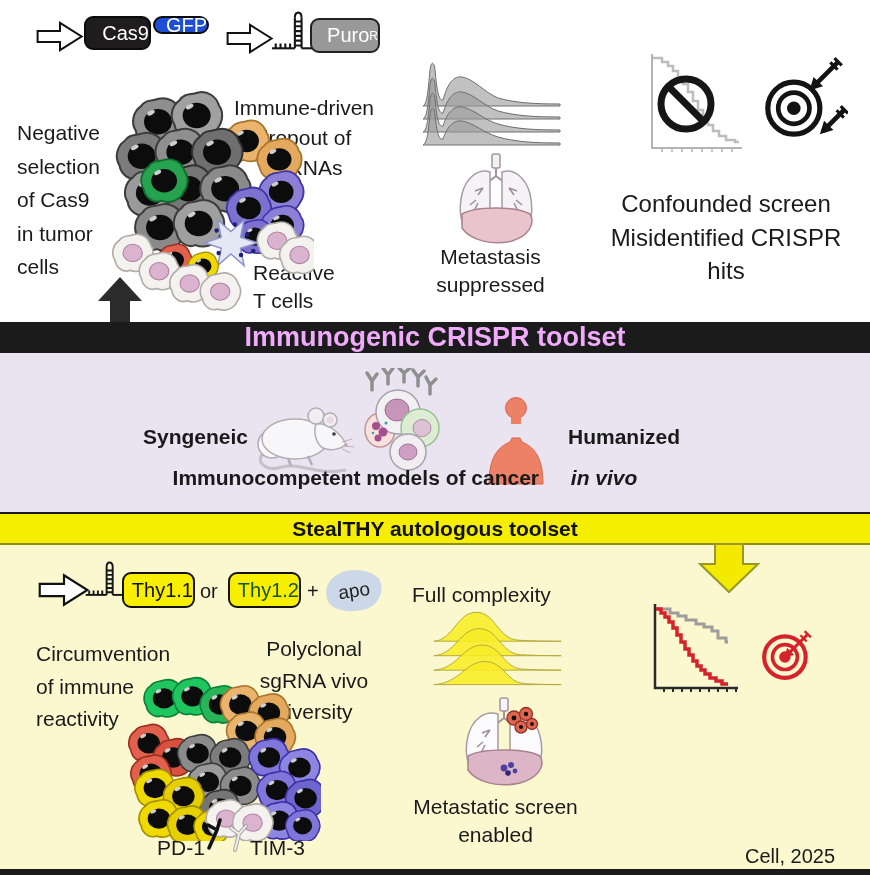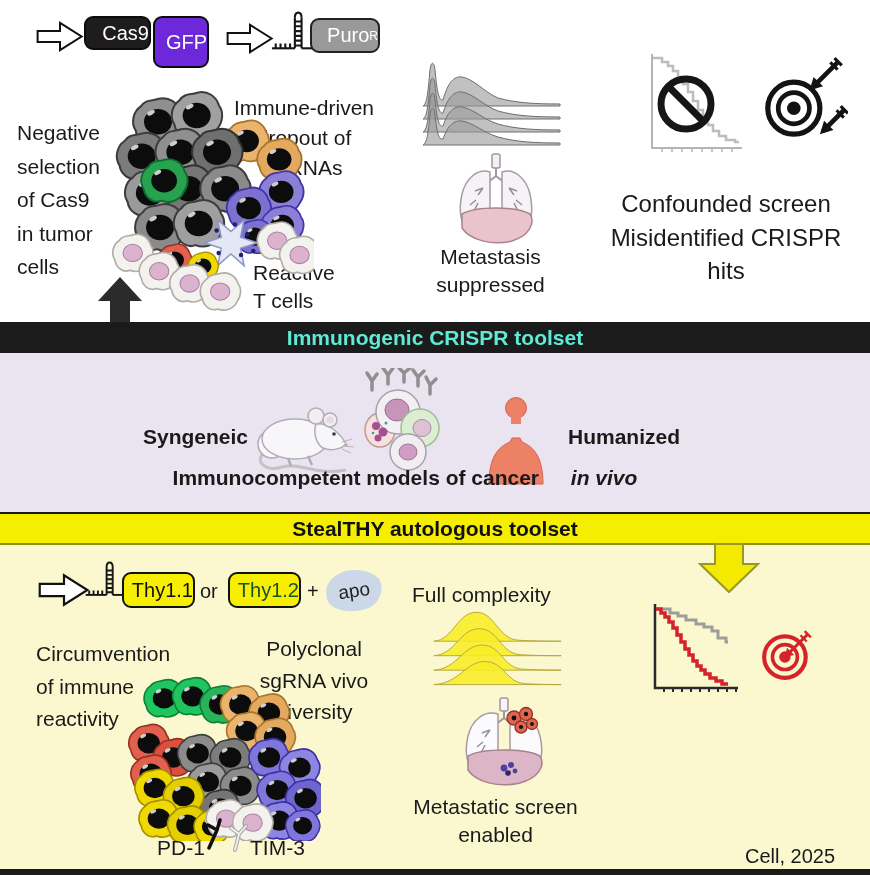--- a/index.html
+++ b/index.html
@@ -19,21 +19,21 @@
 <body>
 
 <div class="page">
 
   <svg class="abs" style="left:36px;top:21px" width="48" height="31" viewBox="0 0 60 38">
     <polygon points="2,12 30,12 30,2 57,19 30,36 30,26 2,26" fill="#ffffff" stroke="#111" stroke-width="2.5"></polygon>
   </svg>
   <div class="genebox white" style="left:84px;top:16px;width:67px;height:34px;background:#1e1c1d">
     <span>Cas9</span>
   </div>
-  <div class="genebox white" style="left:153px;top:16px;width:56px;height:52px;background:#6d28d9">
+  <div class="genebox white" style="left:153px;top:16px;width:56px;height:18px;background:#1d4ed8">
     <span>GFP</span>
   </div>
 
   <svg class="abs" style="left:226px;top:23px" width="48" height="31" viewBox="0 0 60 38">
     <polygon points="2,12 30,12 30,2 57,19 30,36 30,26 2,26" fill="#ffffff" stroke="#111" stroke-width="2.5"></polygon>
   </svg>
   <svg class="abs" style="left:270px;top:8px" width="44" height="50" viewBox="0 0 46 52">
     <g stroke="#161616" stroke-width="2.2" fill="none">
       <path d="M2,42 H26"></path>
         <path d="M6,42 v-5 M11,42 v-5 M16,42 v-5 M21,42 v-5"></path>
@@ -157,21 +157,21 @@
   </svg>
 
   <div class="txt center" style="left:592px;top:187px;width:268px;font-size:24px;line-height:1.4">Confounded screen
 Misidentified CRISPR hits</div>
 
   <svg class="abs" style="left:94px;top:277px" width="52" height="46" viewBox="0 0 52 46">
     <polygon points="26,0 48,24 36,24 36,46 16,46 16,24 4,24" fill="#2b2b2b"></polygon>
   </svg>
 
   <div class="band" style="top:322px;height:31px;background:#1b1b1b">
-    <span class="bold" style="color:#5eead4;font-size:21px">Immunogenic CRISPR toolset</span>
+    <span class="bold" style="color:#f0abfc;font-size:27px">Immunogenic CRISPR toolset</span>
   </div>
 
   <div class="abs" style="left:0;top:353px;width:870px;height:159px;background:#e9e4f0"></div>
 
   <div class="txt bold" style="left:143px;top:423px">Syngeneic</div>
 
   <svg class="abs" style="left:250px;top:392px" width="105" height="88" viewBox="0 0 105 88">
     <path d="M14,60 C4,70 16,80 32,75 C50,70 66,84 96,78" stroke="#c6c0c8" stroke-width="3" fill="none"></path>
     <circle cx="22" cy="52" r="14" fill="#f7f6f8" stroke="#b2acb6" stroke-width="1.5"></circle>
     <ellipse cx="45" cy="47" rx="33" ry="20" fill="#f7f6f8" stroke="#b2acb6" stroke-width="1.5"></ellipse>

